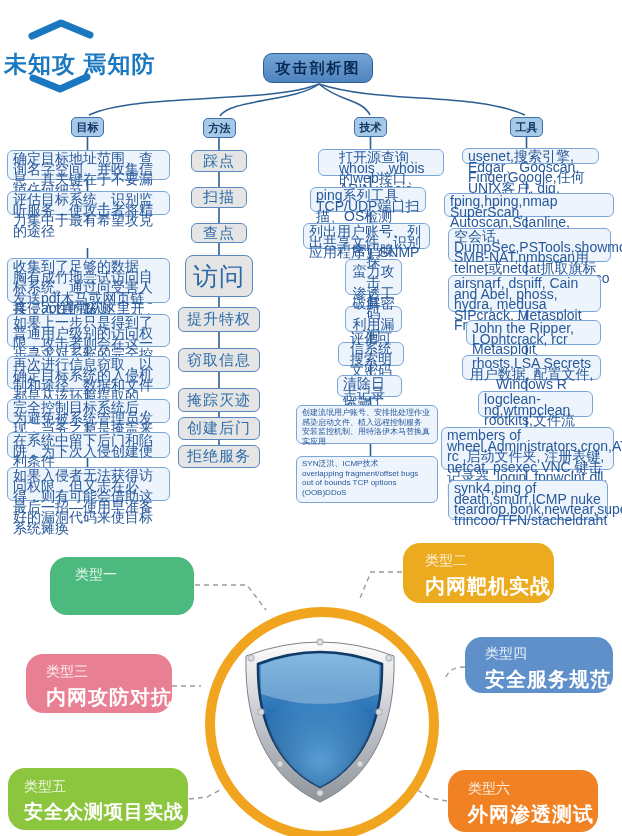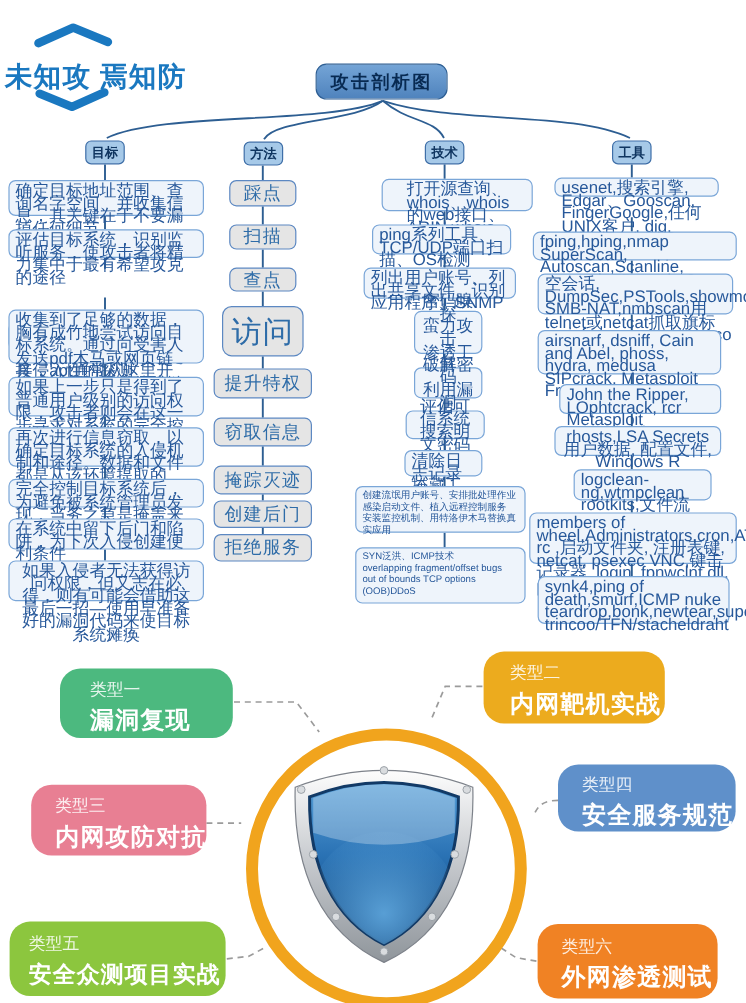--- a/index.html
+++ b/index.html
@@ -148,21 +148,21 @@
   <div class="hdr" style="left:510px;top:117px;width:33px;height:20px;">工具</div>
 
   <div class="box" style="left:7px;top:150px;width:163px;height:30px;">确定目标地址范围、查询名字空间、并收集信息，其关键在于不要漏掉任何细节</div>
   <div class="box" style="left:7px;top:191px;width:163px;height:24px;">评估目标系统，识别监听服务，使攻击者将精力集中于最有希望攻克的途径</div>
   <div class="box" style="left:7px;top:224px;width:163px;height:24px;margin-top:44px;">识别目标系统上的合法用户账户和保护力度不够的共享资源，这是更具侵入性的探测</div>
   <div class="box" style="left:7px;top:258px;width:163px;height:45px;">收集到了足够的数据，胸有成竹地尝试访问目标系统。通过向受害人发送pdf木马或网页链接，apt通常从这里开始。一旦打开文件或链接，受害人的系统会充满零日攻击</div>
   <div class="box" style="left:7px;top:314px;width:163px;height:33px;">如果上一步只是得到了普通用户级别的访问权限，攻击者则会在这一步寻求对系统的完全控制</div>
   <div class="box" style="left:7px;top:356px;width:163px;height:33px;">再次进行信息窃取，以确定目标系统的入侵机制和途径。数据和文件都是从该环境提取的。</div>
   <div class="box" style="left:7px;top:399px;width:163px;height:24px;">完全控制目标系统后，为避免被系统管理员发现，当务之急是掩盖来访痕迹</div>
   <div class="box" style="left:7px;top:432px;width:163px;height:26px;">在系统中留下后门和陷阱，为下次入侵创建便利条件</div>
-  <div class="box" style="left:7px;top:467px;width:163px;height:34px;text-align:center;">如果入侵者无法获得访问权限，但又志在必得，则有可能会借助这最后一招—使用早准备好的漏洞代码来使目标系统瘫痪</div>
+  <div class="box" style="left:7px;top:467px;width:163px;height:34px;">如果入侵者无法获得访问权限，但又志在必得，则有可能会借助这最后一招—使用早准备好的漏洞代码来使目标系统瘫痪</div>
 
   <div class="mbox" style="left:191px;top:150px;width:56px;height:22px;">踩点</div>
   <div class="mbox" style="left:191px;top:187px;width:56px;height:21px;">扫描</div>
   <div class="mbox" style="left:191px;top:223px;width:56px;height:20px;">查点</div>
   <div class="mbox mbig" style="left:185px;top:255px;width:68px;height:42px;">访问</div>
   <div class="mbox" style="left:178px;top:307px;width:82px;height:25px;">提升特权</div>
   <div class="mbox" style="left:178px;top:348px;width:82px;height:24px;">窃取信息</div>
   <div class="mbox" style="left:178px;top:388px;width:82px;height:24px;">掩踪灭迹</div>
   <div class="mbox" style="left:178px;top:417px;width:82px;height:23px;">创建后门</div>
   <div class="mbox" style="left:178px;top:445px;width:82px;height:23px;">拒绝服务</div>
@@ -194,21 +194,20 @@
   <div class="box" style="left:466px;top:320px;width:135px;height:25px;">John the Ripper, LOphtcrack, rcr Metasploit Framework</div>
   <div class="box" style="left:462px;top:355px;width:139px;height:25px;text-align:center;">rhosts,LSA Secrets
 用户数据, 配置文件, Windows R</div>
   <div class="box" style="left:478px;top:391px;width:115px;height:26px;">logclean-ng,wtmpclean
 rootkits,文件流</div>
   <div class="box" style="left:441px;top:427px;width:173px;height:43px;">members of wheel,Administrators,cron,AT rc ,启动文件夹, 注册表键, netcat, psexec VNC,键击记录器, login, fpnwclnt.dll, patched SSH versions</div>
   <div class="box" style="left:448px;top:480px;width:160px;height:40px;">synk4,ping of death,smurf,ICMP nuke teardrop,bonk,newtear,supernuke.exe trincoo/TFN/stacheldraht</div>
 
   <div class="typecard t1" style="left:50px;top:557px;width:144px;height:58px;padding:9px 0 0 25px;">
     <div class="t-label">类型一</div>
-    <div class="t-name">漏洞复现</div>
   </div>
   <div class="typecard t2" style="left:403px;top:543px;width:151px;height:60px;padding:9px 0 0 22px;">
     <div class="t-label">类型二</div>
     <div class="t-name">内网靶机实战</div>
   </div>
   <div class="typecard t3" style="left:26px;top:654px;width:146px;height:59px;padding:9px 0 0 20px;">
     <div class="t-label">类型三</div>
     <div class="t-name">内网攻防对抗</div>
   </div>
   <div class="typecard t4" style="left:465px;top:637px;width:148px;height:56px;padding:8px 0 13px 20px;">

